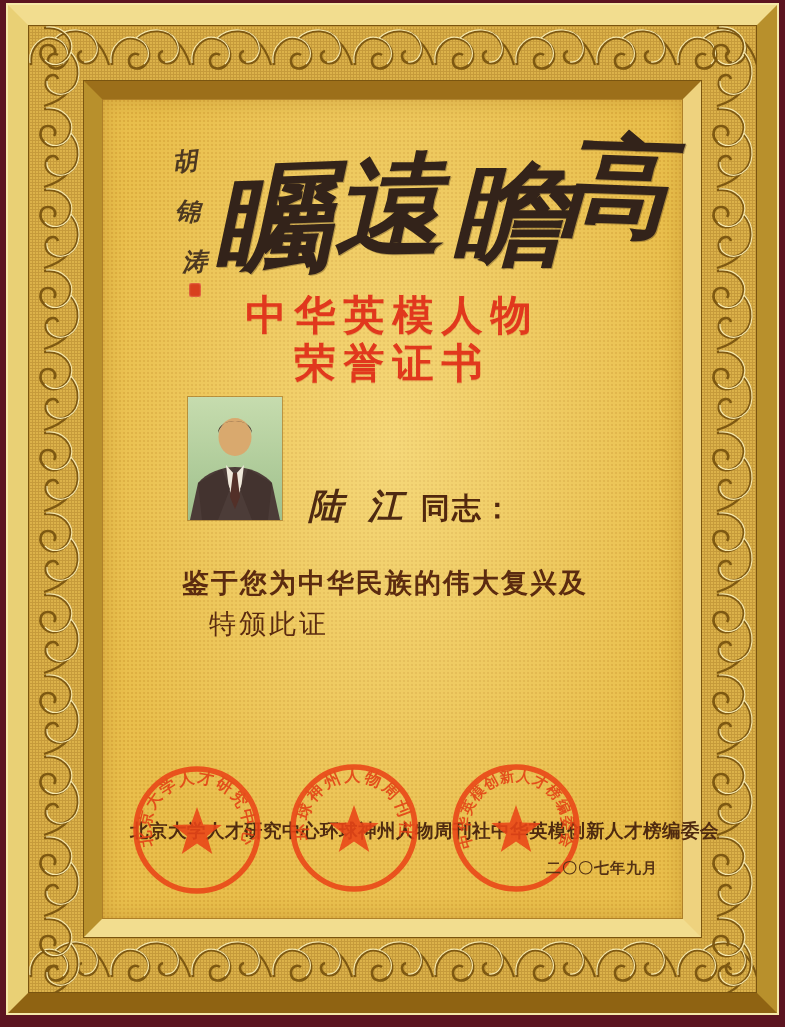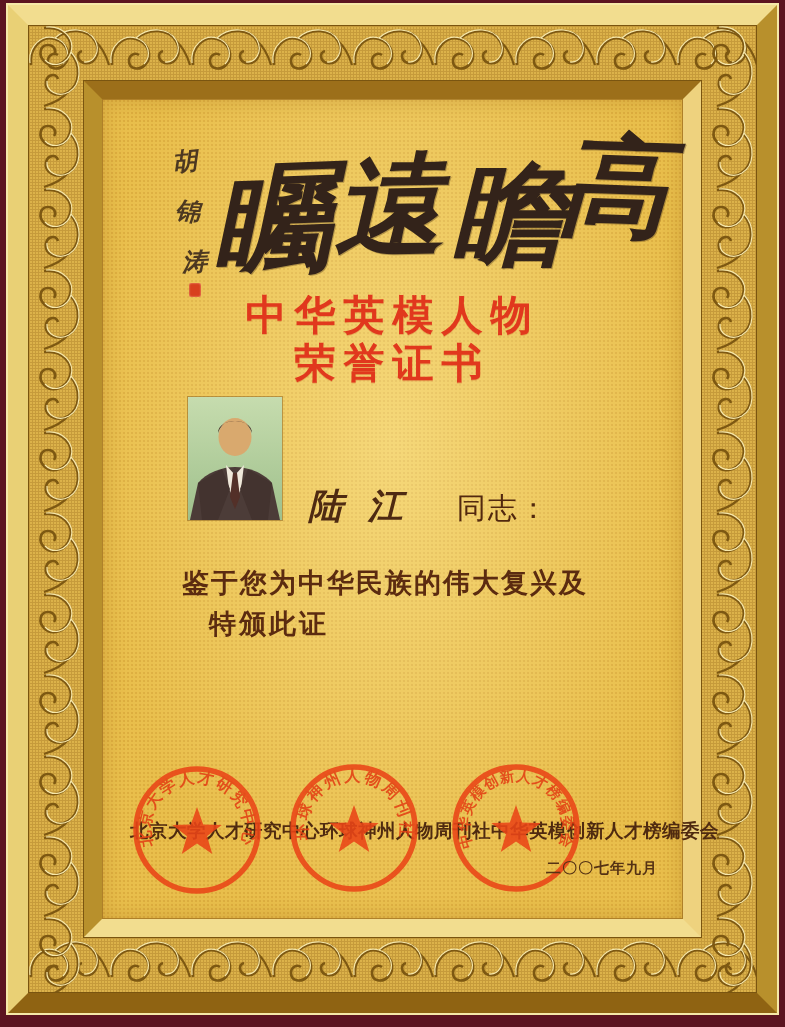--- a/index.html
+++ b/index.html
@@ -71,27 +71,27 @@
     text-shadow:0 1px 0 rgba(200,60,20,.25);
   }
   .t1{top:196px;}
   .t2{top:244px;}
   
   .photo{position:absolute;left:86px;top:298px;width:94px;height:123px;
     box-shadow:0 0 0 1px rgba(150,110,40,.6);}
   
   .name-row{position:absolute;left:206px;top:384px;display:flex;align-items:baseline;gap:10px;}
   .recipient-name{font-size:35px;font-style:italic;font-weight:bold;letter-spacing:8px;color:#4e2a12;}
-  .salutation{font-size:29px;font-weight:normal;letter-spacing:2px;color:#52280e;margin-left:36px;}
+  .salutation{font-size:29px;font-weight:bold;letter-spacing:2px;color:#52280e;}
   
   .body-text{position:absolute;left:26px;top:430px;width:536px;color:#5b2b10;margin-top:35px;}
   .body-line{font-size:27px;line-height:38px;letter-spacing:2px;font-weight:600;white-space:nowrap;}
   .indent-2{text-indent:2em;}
   .honor-line{font-size:31px;line-height:44px;letter-spacing:2px;font-weight:bold;margin-left:-8px;white-space:nowrap;color:#54280e;}
-  .closing-line{font-size:27px;line-height:40px;letter-spacing:3px;font-weight:700;text-indent:3em;margin-top:2px;}
+  .closing-line{font-size:27px;line-height:40px;letter-spacing:3px;font-weight:400;text-indent:3em;margin-top:2px;}
   
   .org-line{
     position:absolute;left:28px;top:719px;width:534px;z-index:1;
     display:flex;justify-content:space-between;
     font-size:18.5px;font-weight:600;color:#4f2a10;letter-spacing:.5px;white-space:nowrap;
   }
   .stamp{position:absolute;z-index:2;opacity:.88;pointer-events:none;}
   .st1{left:20px;top:656px;}
   .st2{left:177px;top:654px;}
   .st3{left:339px;top:654px;}

